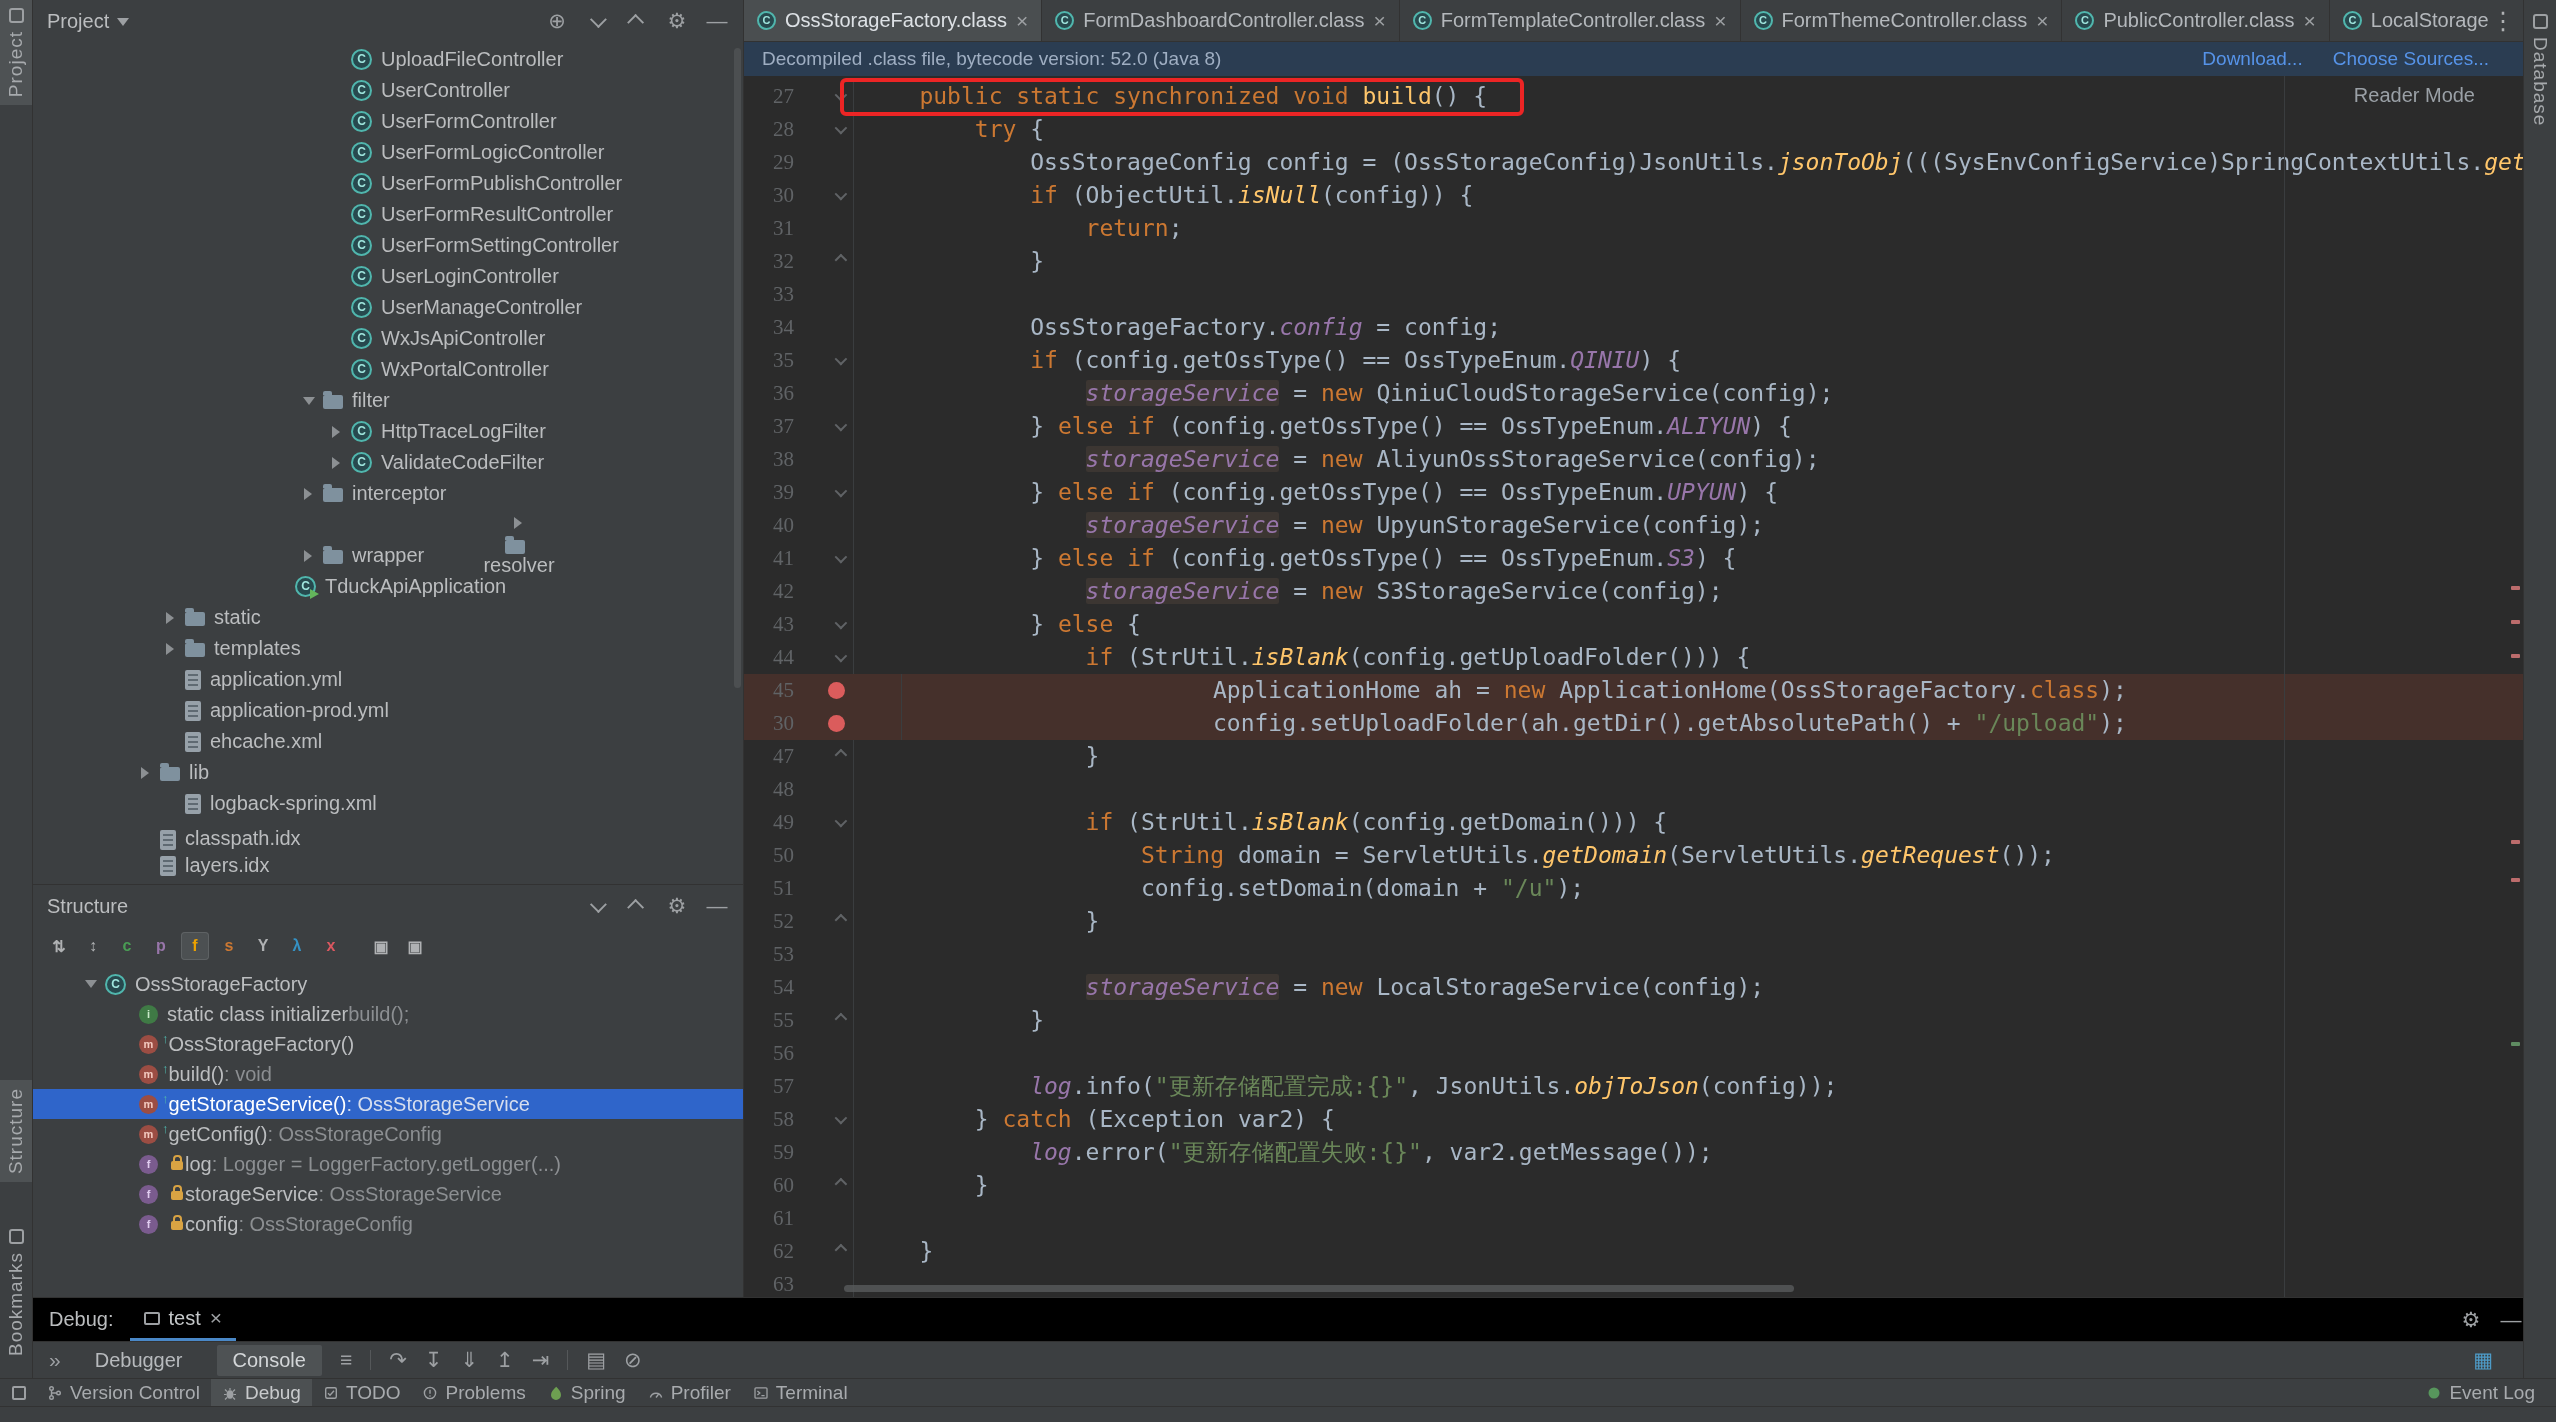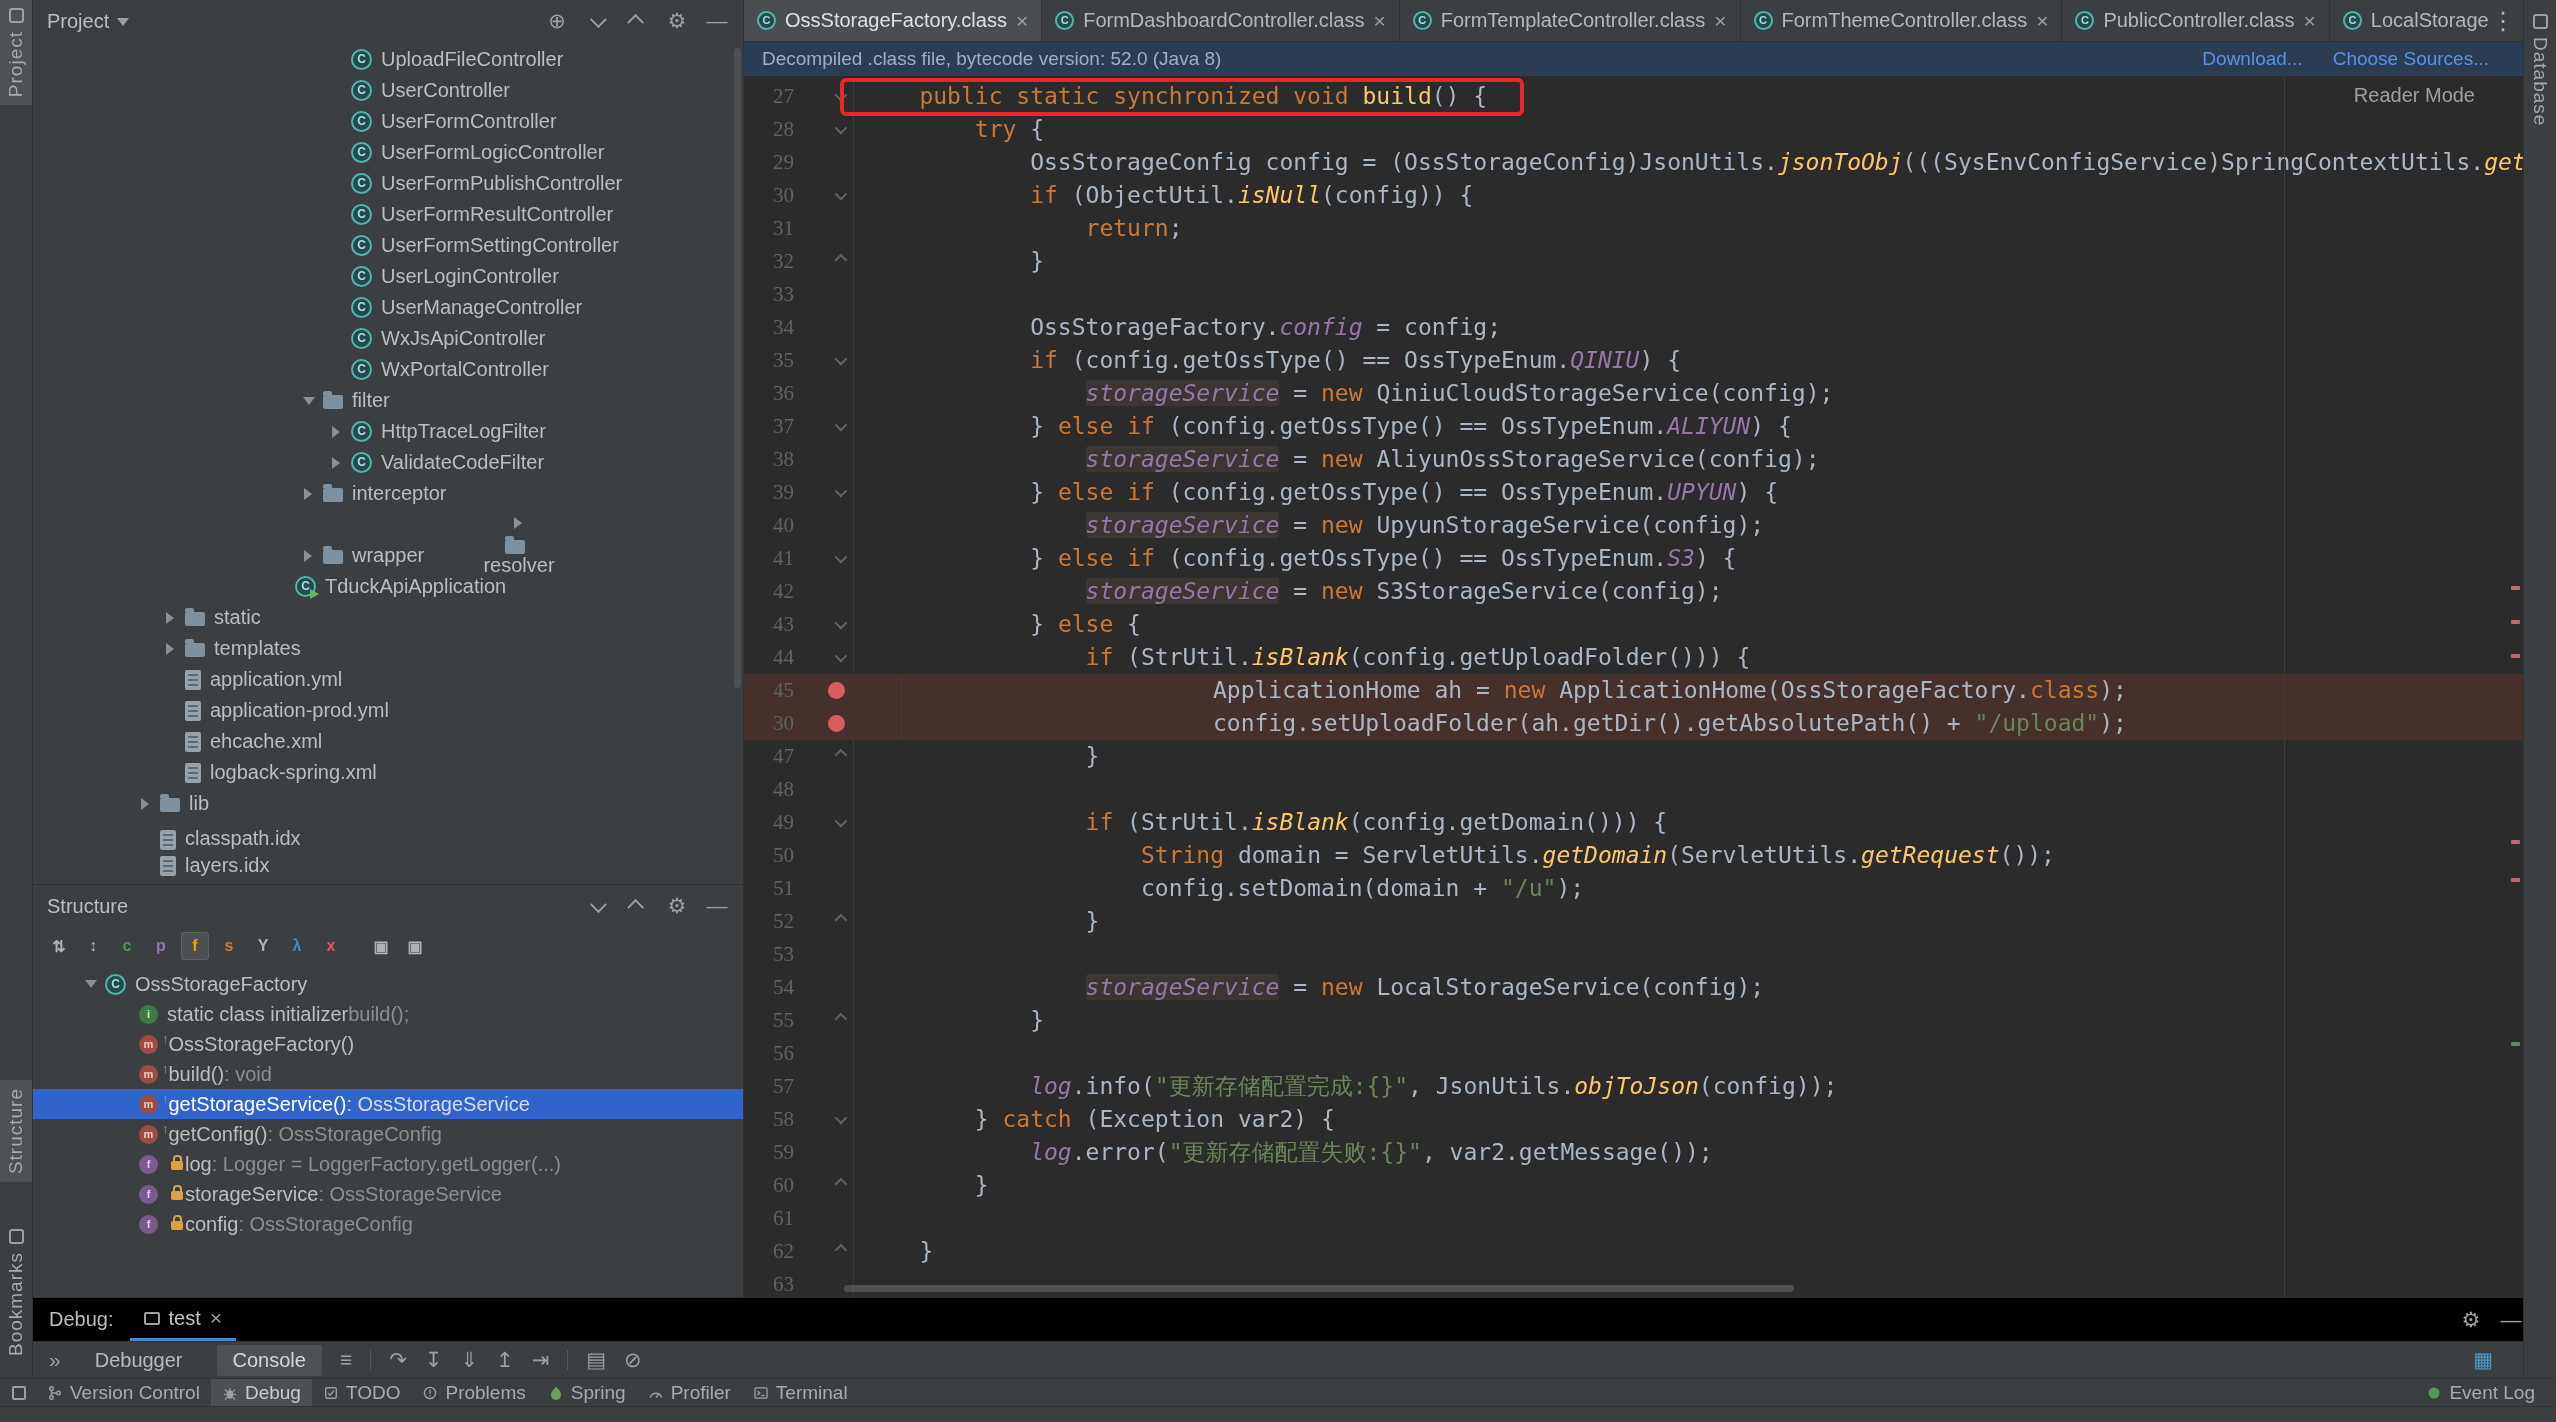--- a/index.html
+++ b/index.html
@@ -356,35 +356,35 @@
                   </span>
                   <span class="tlb">application-prod.yml</span>
                 </div>
                 <div class="trow" style="padding-left: 124px;">
                   <span class="acol"></span>
                   <span class="fic">
                     <span class="ic-file"></span>
                   </span>
                   <span class="tlb">ehcache.xml</span>
                 </div>
-                <div class="trow" style="padding-left: 124px;">
-                  <span class="acol"></span>
-                  <span class="fic">
-                    <span class="ic-file"></span>
-                  </span>
-                  <span class="tlb">logback-spring.xml</span>
-                </div>
                 <div class="trow" style="padding-left: 99px;">
                   <span class="acol">
                     <span class="arr-r"></span>
                   </span>
                   <span class="fic">
                     <span class="ic-folder"></span>
                   </span>
                   <span class="tlb">lib</span>
+                </div>
+                <div class="trow" style="padding-left: 124px;">
+                  <span class="acol"></span>
+                  <span class="fic">
+                    <span class="ic-file"></span>
+                  </span>
+                  <span class="tlb">logback-spring.xml</span>
                 </div>
                 <div class="trow" style="padding-left: 99px; align-items: flex-end;">
                   <span class="acol"></span>
                   <span class="fic">
                     <span class="ic-file"></span>
                   </span>
                   <span class="tlb">classpath.idx</span>
                 </div>
                 <div class="trow" style="padding-left: 99px;">
                   <span class="acol"></span>

